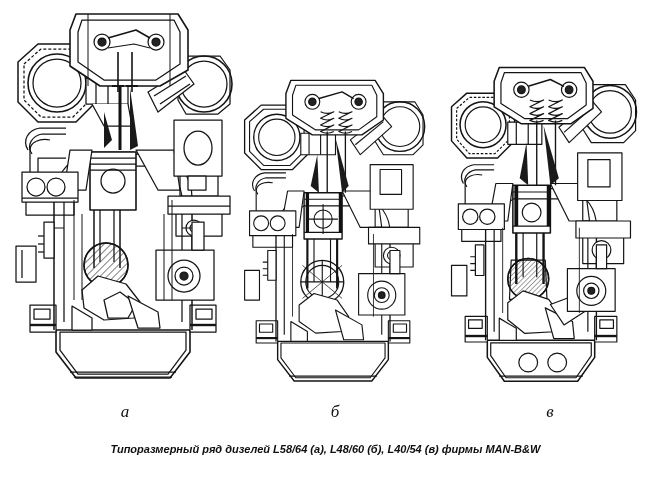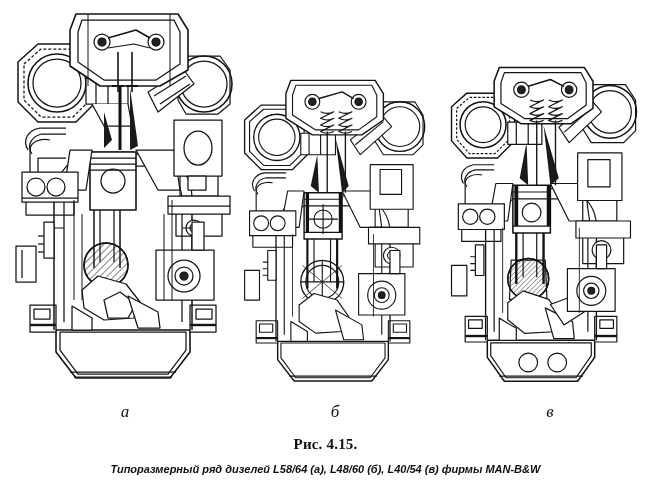--- a/index.html
+++ b/index.html
@@ -432,17 +432,16 @@
 
   </div>
 
   <div class="panel-labels">
     <div class="panel-label" id="panel-label-a">а</div>
     <div class="panel-label" id="panel-label-b">б</div>
     <div class="panel-label" id="panel-label-v">в</div>
   </div>
 
   <div class="caption-block">
-    <div class="fig-number">Рис. 4.15.</div>
     <div class="fig-caption">Типоразмерный ряд дизелей L58/64 (а), L48/60 (б), L40/54 (в)  фирмы MAN-B&amp;W</div>
   </div>
 
 </div>
 
 </body></html>

